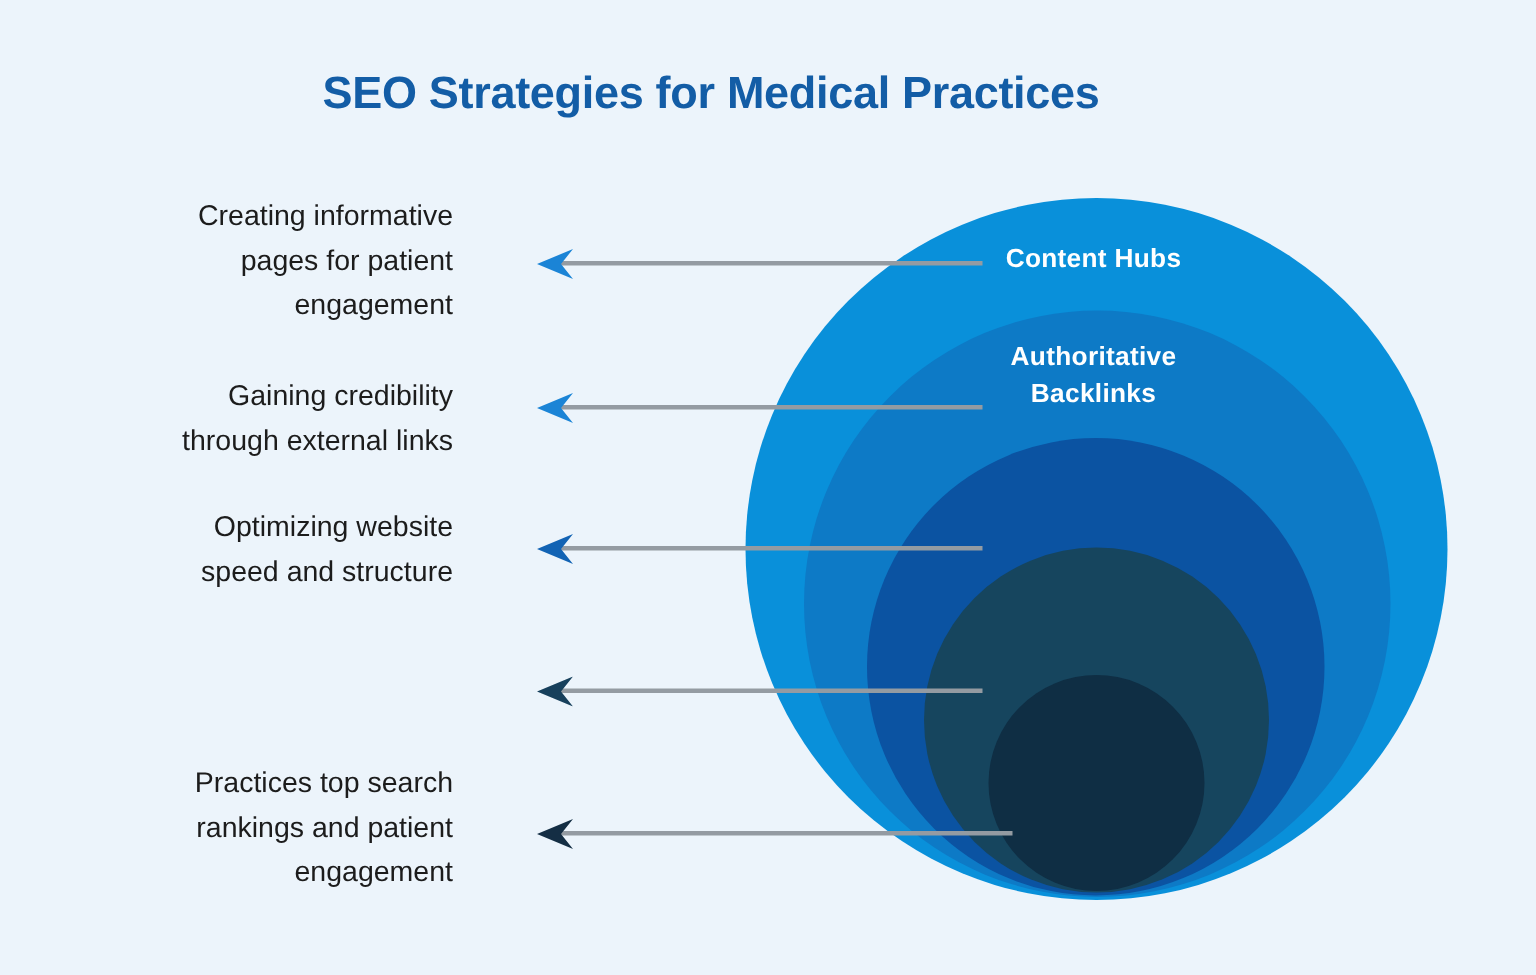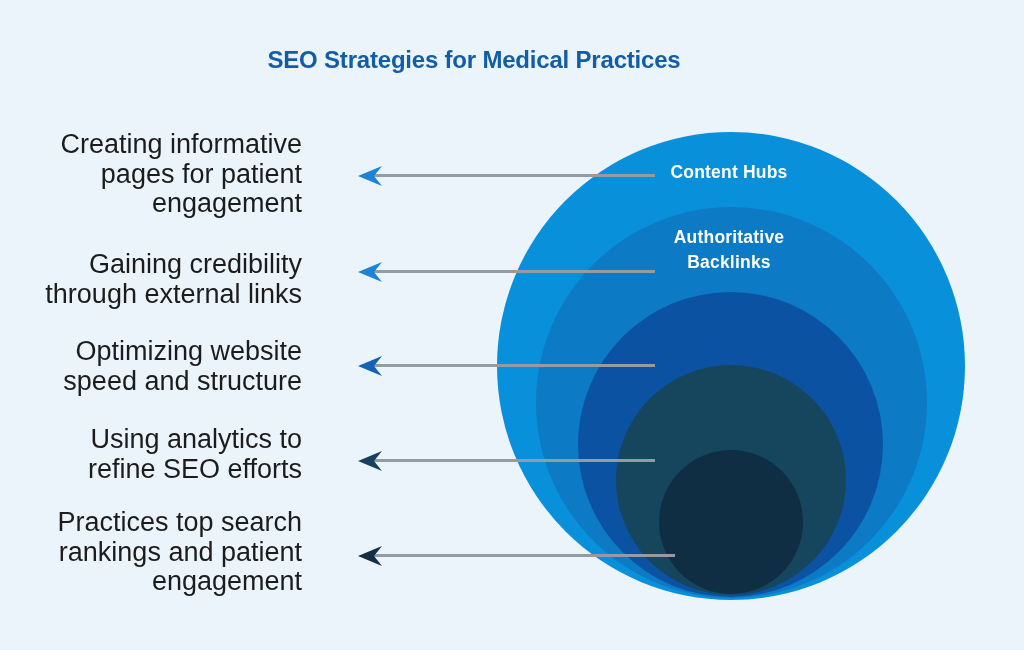--- a/index.html
+++ b/index.html
@@ -8,21 +8,21 @@
     width:1024px;height:650px;
     overflow:hidden;
     font-family:"Liberation Sans","DejaVu Sans",sans-serif;
     background:#ecf4fb;
   }
   .title{
     position:absolute;
     left:24px;top:46px;width:900px;
     margin:0;
     text-align:center;
-    font-size:24px;
+    font-size:30px;
     font-weight:700;
     letter-spacing:-0.2px;
   }
   .ring{
     position:absolute;
     border-radius:50%;
   }
   .ring1{left:497px;top:132px;width:468px;height:468px;}
   .ring2{left:536px;top:207px;width:391px;height:391px;}
   .ring3{left:578px;top:292px;width:305px;height:305px;}
@@ -42,21 +42,21 @@
   .rl1{top:160px;}
   .rl2{top:225px;}
   .rl3{top:325px;}
   .rl4{top:391px;line-height:24px;}
   .rl5{top:486px;}
   .item-label{
     position:absolute;
     left:30px;width:272px;
     text-align:right;
     color:#1c1c1c;
-    font-size:27px;
+    font-size:19px;
     line-height:29.5px;
     white-space:pre-line;
   }
   .il1{top:130px;}
   .il2{top:250px;}
   .il3{top:337px;}
   .il4{top:425px;}
   .il5{top:508px;}
   .arrow{
     position:absolute;
@@ -95,22 +95,20 @@
 Backlinks</div>
   <div class="ring-label rl1">Content Hubs</div>
 
   <div class="item-label il1">Creating informative
 pages for patient
 engagement</div>
   <div class="item-label il3">Optimizing website
 speed and structure</div>
   <div class="item-label il2">Gaining credibility
 through external links</div>
-  <div class="item-label il4">Using analytics to
-refine SEO efforts</div>
   <div class="item-label il5">Practices top search
 rankings and patient
 engagement</div>
 
   <div class="arrow a1">
     <div class="line" style="background-color: rgb(148, 155, 162);"></div>
     <svg viewBox="0 0 24 20">
         <polygon points="0,10 24,0 16,10 24,20" fill="#1b84d6"></polygon>
       </svg>
   </div>

